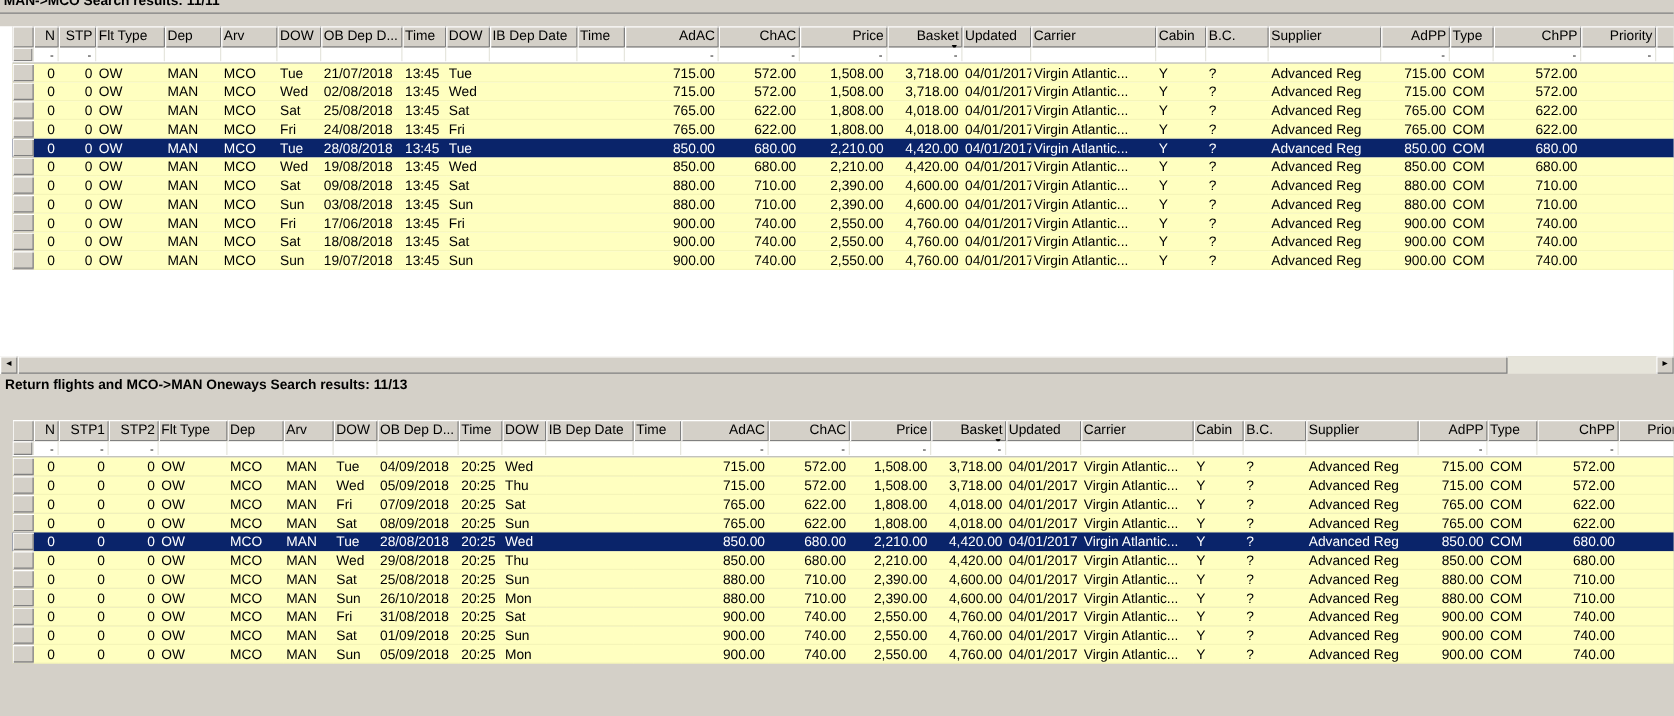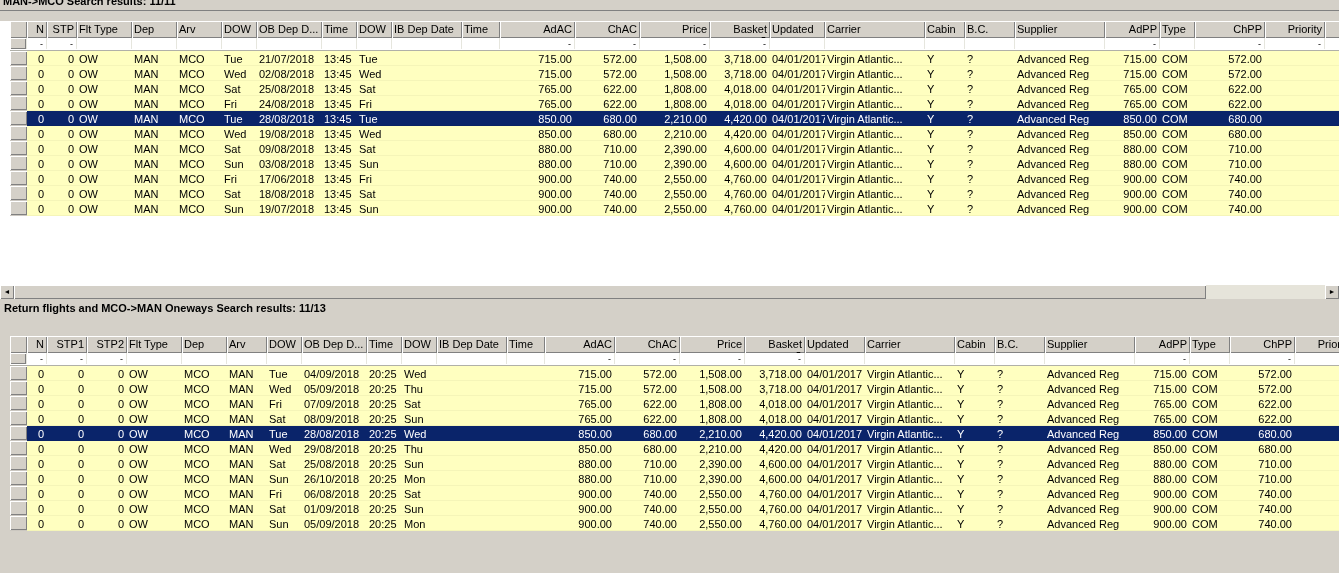--- a/index.html
+++ b/index.html
@@ -719,21 +719,21 @@
       </div>
       <div class="g-row dr">
         <div class="g-cell selcol"></div>
         <div class="g-cell" style="width: 20px; text-align: right;">0</div>
         <div class="g-cell" style="width: 40px; text-align: right;">0</div>
         <div class="g-cell" style="width: 40px; text-align: right;">0</div>
         <div class="g-cell" style="width: 55px; text-align: left;">OW</div>
         <div class="g-cell" style="width: 45px; text-align: left;">MCO</div>
         <div class="g-cell" style="width: 40px; text-align: left;">MAN</div>
         <div class="g-cell" style="width: 35px; text-align: left;">Fri</div>
-        <div class="g-cell" style="width: 65px; text-align: left;">06/08/2018</div>
+        <div class="g-cell" style="width: 65px; text-align: left;">31/08/2018</div>
         <div class="g-cell" style="width: 35px; text-align: left;">20:25</div>
         <div class="g-cell" style="width: 35px; text-align: left;">Sat</div>
         <div class="g-cell" style="width: 70px; text-align: left;"></div>
         <div class="g-cell" style="width: 38px; text-align: left;"></div>
         <div class="g-cell" style="width: 70px; text-align: right;">900.00</div>
         <div class="g-cell" style="width: 65px; text-align: right;">740.00</div>
         <div class="g-cell" style="width: 65px; text-align: right;">2,550.00</div>
         <div class="g-cell" style="width: 60px; text-align: right;">4,760.00</div>
         <div class="g-cell" style="width: 60px; text-align: left;">04/01/2017</div>
         <div class="g-cell" style="width: 90px; text-align: left;">Virgin Atlantic...</div>

